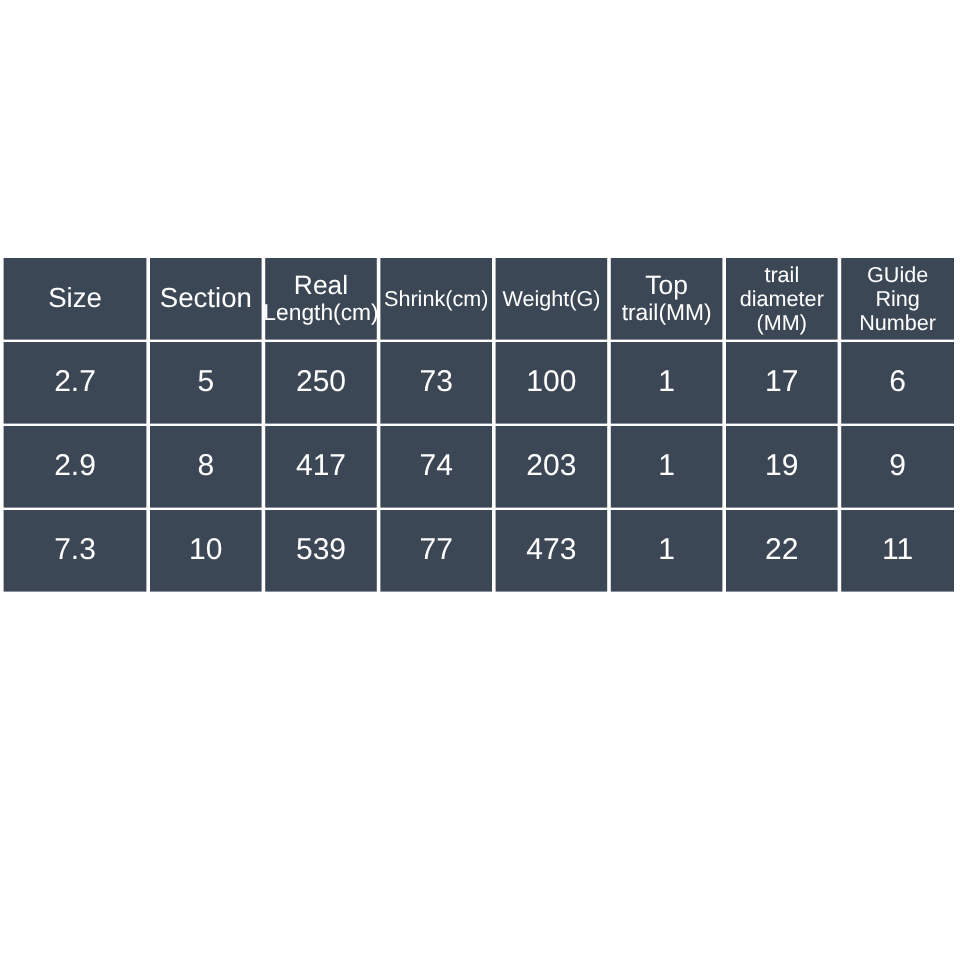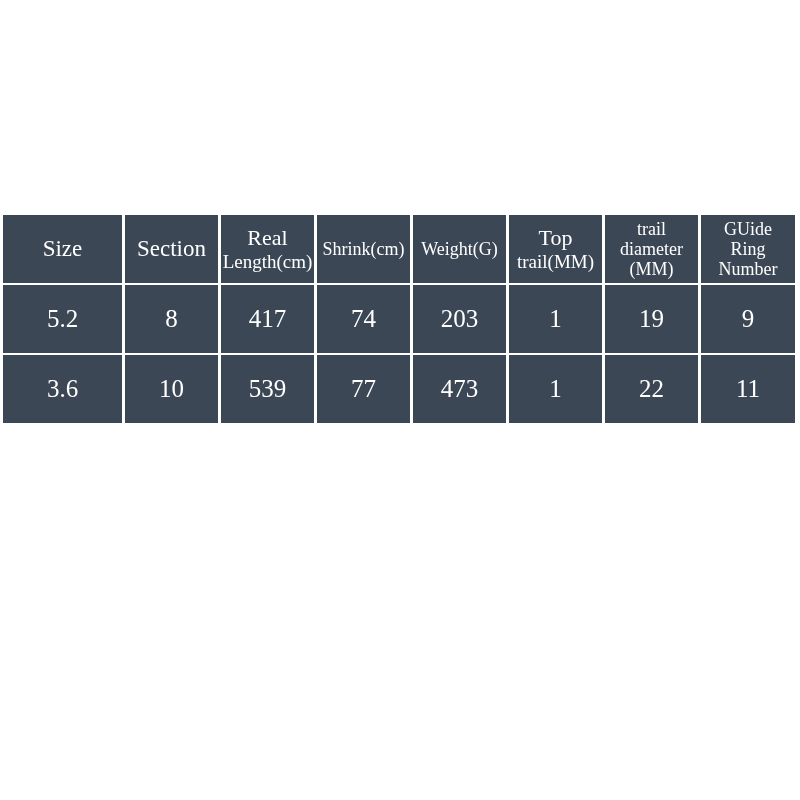--- a/index.html
+++ b/index.html
@@ -22,21 +22,20 @@
     width: 794px;
     height: 422px;
   }
 
   table.spec-table {
     width: 794px;
     border-collapse: separate;
     border-spacing: 3px 2px;
     margin: -2px -3px;
     table-layout: fixed;
-    font-family: Liberation Serif, serif;
   }
 
   table.spec-table td,
   table.spec-table th {
     background: #3c4755;
     color: #ffffff;
     text-align: center;
     vertical-align: middle;
     font-weight: normal;
     padding: 0;
@@ -159,35 +158,45 @@
             <span class="hdr-line-1">GUide</span>
             <span class="hdr-line-2">Ring</span>
             <span class="hdr-line-3">Number</span>
           </div>
         </th>
 
       </tr>
     </thead>
     <tbody>
 
-
-
-      <tr>
-        <td>5.2</td>
+      <tr>
+        <td>2.7</td>
+        <td>5</td>
+        <td>250</td>
+        <td>73</td>
+        <td>100</td>
+        <td>1</td>
+        <td>17</td>
+        <td>6</td>
+      </tr>
+
+
+      <tr>
+        <td>2.9</td>
         <td>8</td>
         <td>417</td>
         <td>74</td>
         <td>203</td>
         <td>1</td>
         <td>19</td>
         <td>9</td>
       </tr>
 
       <tr>
-        <td>3.6</td>
+        <td>7.3</td>
         <td>10</td>
         <td>539</td>
         <td>77</td>
         <td>473</td>
         <td>1</td>
         <td>22</td>
         <td>11</td>
       </tr>
 
 

